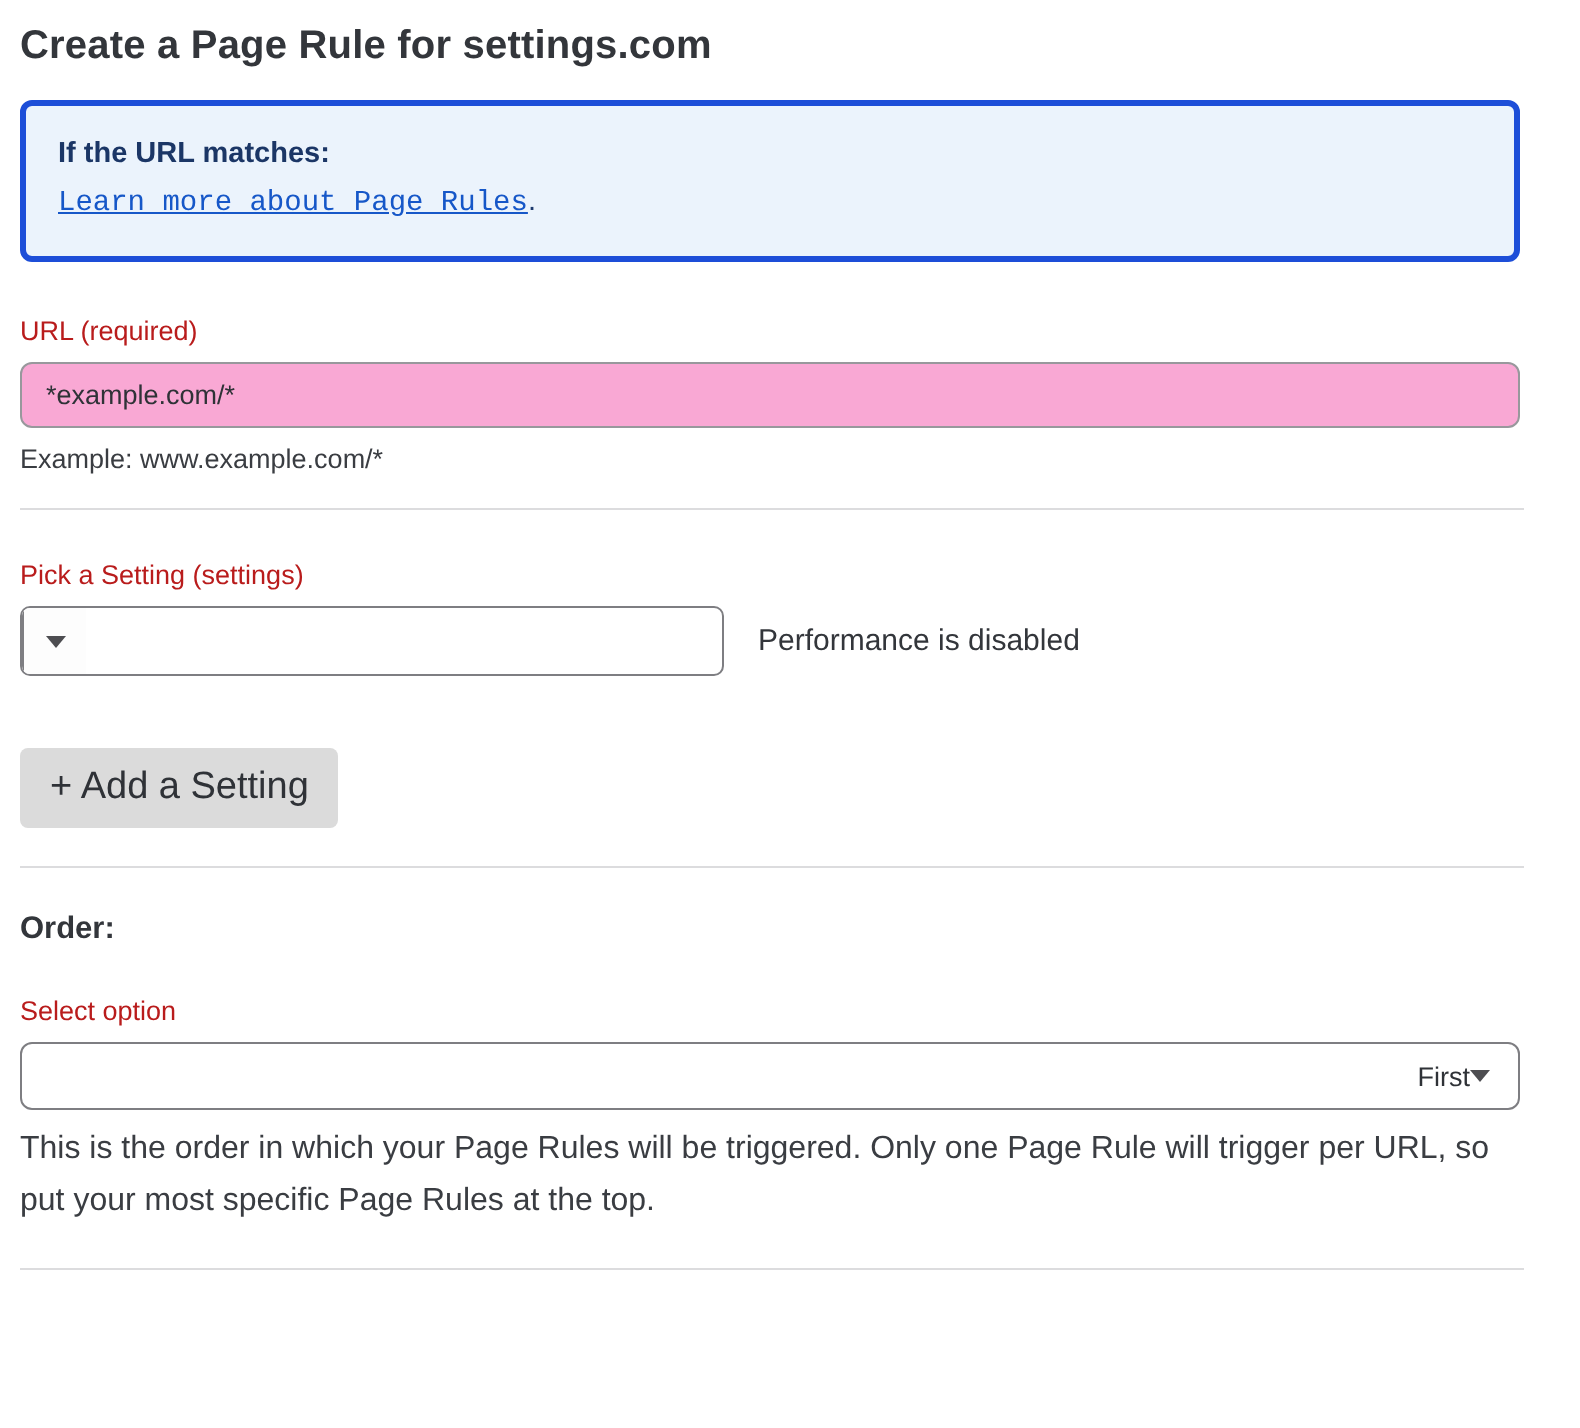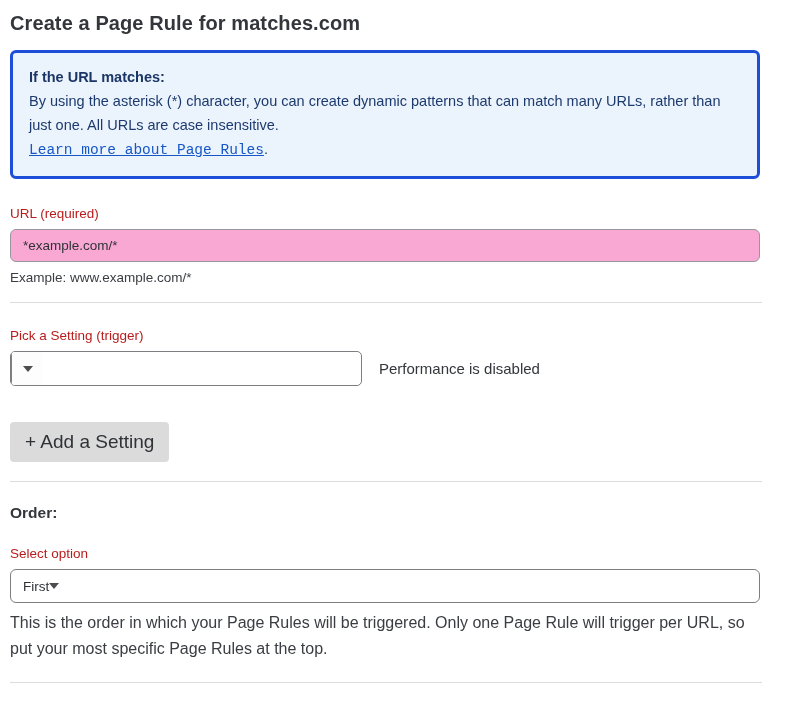--- a/index.html
+++ b/index.html
@@ -141,21 +141,21 @@
 
   .order-select {
     margin-top: 8px;
     width: 750px;
     height: 34px;
     border: 1px solid #7e7e82;
     border-radius: 6px;
     background: #ffffff;
     display: flex;
     align-items: center;
-    justify-content: flex-start;
+    justify-content: flex-end;
     padding: 0 14px 0 12px;
     cursor: pointer;
   }
   .order-select .select-value { font-size: 13.5px; color: #2f3237; }
 
   .order-help {
     margin-top: 7px;
     font-size: 16px;
     line-height: 1.6;
     color: #3a3d42;
@@ -163,36 +163,35 @@
   }
 
   .label-order { margin-top: 24px; }
   .label-pick { margin-top: 25px; }
 </style>
 </head>
 <body>
 
 <div class="container">
 
-  <h1 class="page-title">Create a Page Rule for matches.com</h1>
+  <h1 class="page-title">Create a Page Rule for settings.com</h1>
 
   <div class="info-box">
     <div class="info-heading">If the URL matches:</div>
-    <div class="info-body">By using the asterisk (*) character, you can create dynamic patterns that can match many URLs, rather than just one. All URLs are case insensitive.</div>
     <div><a class="info-link">Learn more about Page Rules</a><span>.</span></div>
   </div>
 
   <div class="field-label">URL (required)</div>
   <input class="url-input" type="text" value="*example.com/*" style="">
   <div class="hint-text">Example: www.example.com/*</div>
 
   <hr class="divider">
 
 
-  <div class="field-label label-pick">Pick a Setting (trigger)</div>
+  <div class="field-label label-pick">Pick a Setting (settings)</div>
 
   <div class="picker-row">
     <div class="custom-select">
       <div class="select-arrow-box">
         <span class="caret-down"></span>
       </div>
     </div>
     <div class="picker-status">Performance is disabled</div>
   </div>
 

